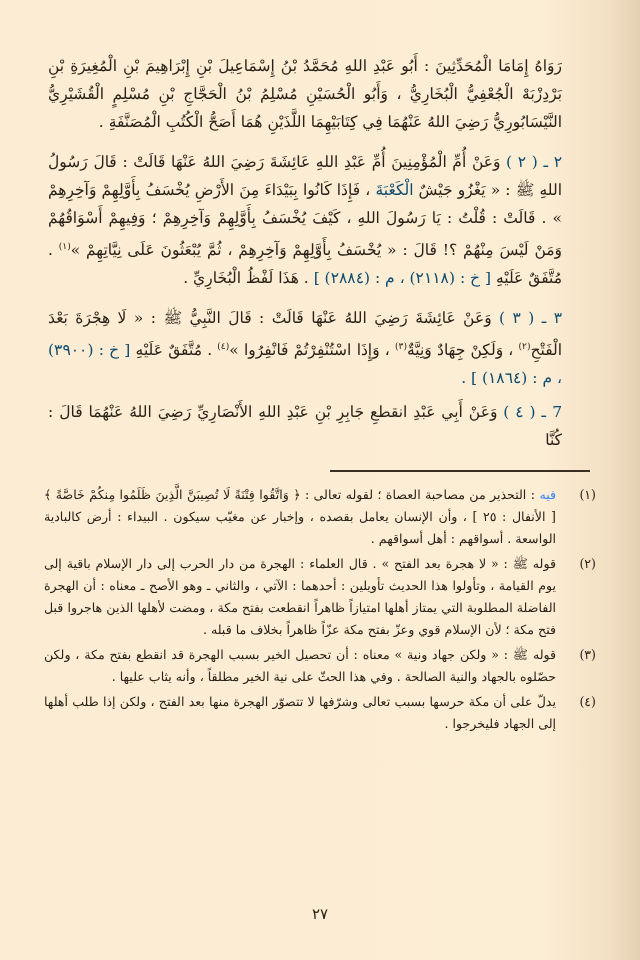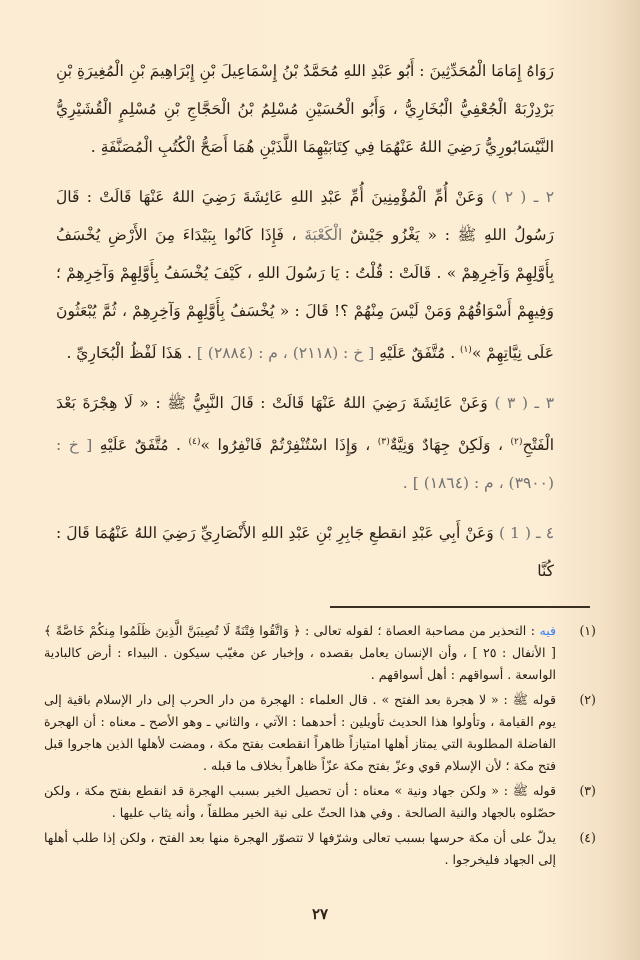--- a/index.html
+++ b/index.html
@@ -8,58 +8,58 @@
     background: linear-gradient(to right, #fbecd3 0%, #fcedd5 85%, #f3e0c4 95%, #e4cfb2 100%);
     font-family: "DejaVu Serif", serif;
     color: #2a2218;
     position: relative;
   }
   .page {
     position: absolute; left: 44px; top: 52px; width: 554px;
     direction: rtl; text-align: justify;
   }
   .main p {
-    margin: 12px; font-size: 15.5px; line-height: 38px;
+    margin: 4px; font-size: 15.5px; line-height: 28px;
     text-align-last: right;
   }
   .main p.indent { padding-right: 32px; margin-top: 12px; }
-  .red { color: #737373; }
+  .red { color: #0c4a6e; }
   .divider {
     height: 1.5px; background: #3a2e22; width: 260px;
     margin: 16px 0 12px auto; margin-right: 8px;
   }
   .notes { font-size: 12.6px; line-height: 22px; }
   .note { display: flex; flex-direction: row; margin-bottom: 3px; }
   .note .num { width: 40px; flex: 0 0 40px; text-align: right; padding-right: 2px; }
   .note .txt { flex: 1; text-align: justify; text-align-last: right; }
   .note .txt b { color: #3b82f6; font-weight: normal; }
   .pagenum {
     position: absolute; top: 905px; left: 0; width: 640px;
-    text-align: center; font-size: 15px; direction: rtl; font-weight: bold;
+    text-align: center; font-size: 15px; direction: rtl;
   }
   .sup { font-size: 9px; vertical-align: super; }
 </style>
 </head>
 <body>
 
 <div class="page">
   <div class="main">
     <p class="indent" style="margin-top:0">رَوَاهُ إِمَامَا الْمُحَدِّثِينَ : أَبُو عَبْدِ اللهِ مُحَمَّدُ بْنُ إِسْمَاعِيلَ بْنِ إِبْرَاهِيمَ بْنِ الْمُغِيرَةِ بْنِ بَرْدِزْبَهْ الْجُعْفِيُّ الْبُخَارِيُّ ، وَأَبُو الْحُسَيْنِ مُسْلِمُ بْنُ الْحَجَّاجِ بْنِ مُسْلِمٍ الْقُشَيْرِيُّ النَّيْسَابُورِيُّ رَضِيَ اللهُ عَنْهُمَا فِي كِتَابَيْهِمَا اللَّذَيْنِ هُمَا أَصَحُّ الْكُتُبِ الْمُصَنَّفَةِ .</p>
 
     <p class="indent">
       <span class="red">٢ ـ ( ٢ )</span><span> وَعَنْ أُمِّ الْمُؤْمِنِينَ أُمِّ عَبْدِ اللهِ عَائِشَةَ رَضِيَ اللهُ عَنْهَا قَالَتْ : قَالَ رَسُولُ اللهِ ﷺ : « يَغْزُو جَيْشٌ </span><span class="red">الْكَعْبَةَ</span><span> ، فَإِذَا كَانُوا بِبَيْدَاءَ مِنَ الأَرْضِ يُخْسَفُ بِأَوَّلِهِمْ وَآخِرِهِمْ » . قَالَتْ : قُلْتُ : يَا رَسُولَ اللهِ ، كَيْفَ يُخْسَفُ بِأَوَّلِهِمْ وَآخِرِهِمْ ؛ وَفِيهِمْ أَسْوَاقُهُمْ وَمَنْ لَيْسَ مِنْهُمْ ؟! قَالَ : « يُخْسَفُ بِأَوَّلِهِمْ وَآخِرِهِمْ ، ثُمَّ يُبْعَثُونَ عَلَى نِيَّاتِهِمْ »</span><span class="sup">(١)</span><span> . مُتَّفَقٌ عَلَيْهِ </span><span class="red">[ خ : (٢١١٨) ، م : (٢٨٨٤) ]</span><span> . هَذَا لَفْظُ الْبُخَارِيِّ .</span>
     </p>
 
     <p class="indent">
       <span class="red">٣ ـ ( ٣ )</span><span> وَعَنْ عَائِشَةَ رَضِيَ اللهُ عَنْهَا قَالَتْ : قَالَ النَّبِيُّ ﷺ : « لَا هِجْرَةَ بَعْدَ الْفَتْحِ</span><span class="sup">(٢)</span><span> ، وَلَكِنْ جِهَادٌ وَنِيَّةٌ</span><span class="sup">(٣)</span><span> ، وَإِذَا اسْتُنْفِرْتُمْ فَانْفِرُوا »</span><span class="sup">(٤)</span><span> . مُتَّفَقٌ عَلَيْهِ </span><span class="red">[ خ : (٣٩٠٠) ، م : (١٨٦٤) ] .</span>
     </p>
 
 
     <p class="indent" style="margin-top:6px">
-      <span class="red">٤ ـ ( 1 )</span><span> وَعَنْ أَبِي عَبْدِ انقطعِ جَابِرِ بْنِ عَبْدِ اللهِ الأَنْصَارِيِّ رَضِيَ اللهُ عَنْهُمَا قَالَ : كُنَّا</span>
+      <span class="red">7 ـ ( ٤ )</span><span> وَعَنْ أَبِي عَبْدِ انقطعِ جَابِرِ بْنِ عَبْدِ اللهِ الأَنْصَارِيِّ رَضِيَ اللهُ عَنْهُمَا قَالَ : كُنَّا</span>
     </p>
   </div>
 
   <div class="divider"></div>
 
   <div class="notes">
     <div class="note">
       <span class="num">(١)</span>
       <span class="txt"><b>فيه</b><span> : التحذير من مصاحبة العصاة ؛ لقوله تعالى : ﴿ وَاتَّقُوا فِتْنَةً لَا تُصِيبَنَّ الَّذِينَ ظَلَمُوا مِنكُمْ خَاصَّةً ﴾ [ الأنفال : ٢٥ ] ، وأن الإنسان يعامل بقصده ، وإخبار عن مغيّب سيكون . البيداء : أرض كالبادية الواسعة . أسواقهم : أهل أسواقهم .</span></span>
     </div>

